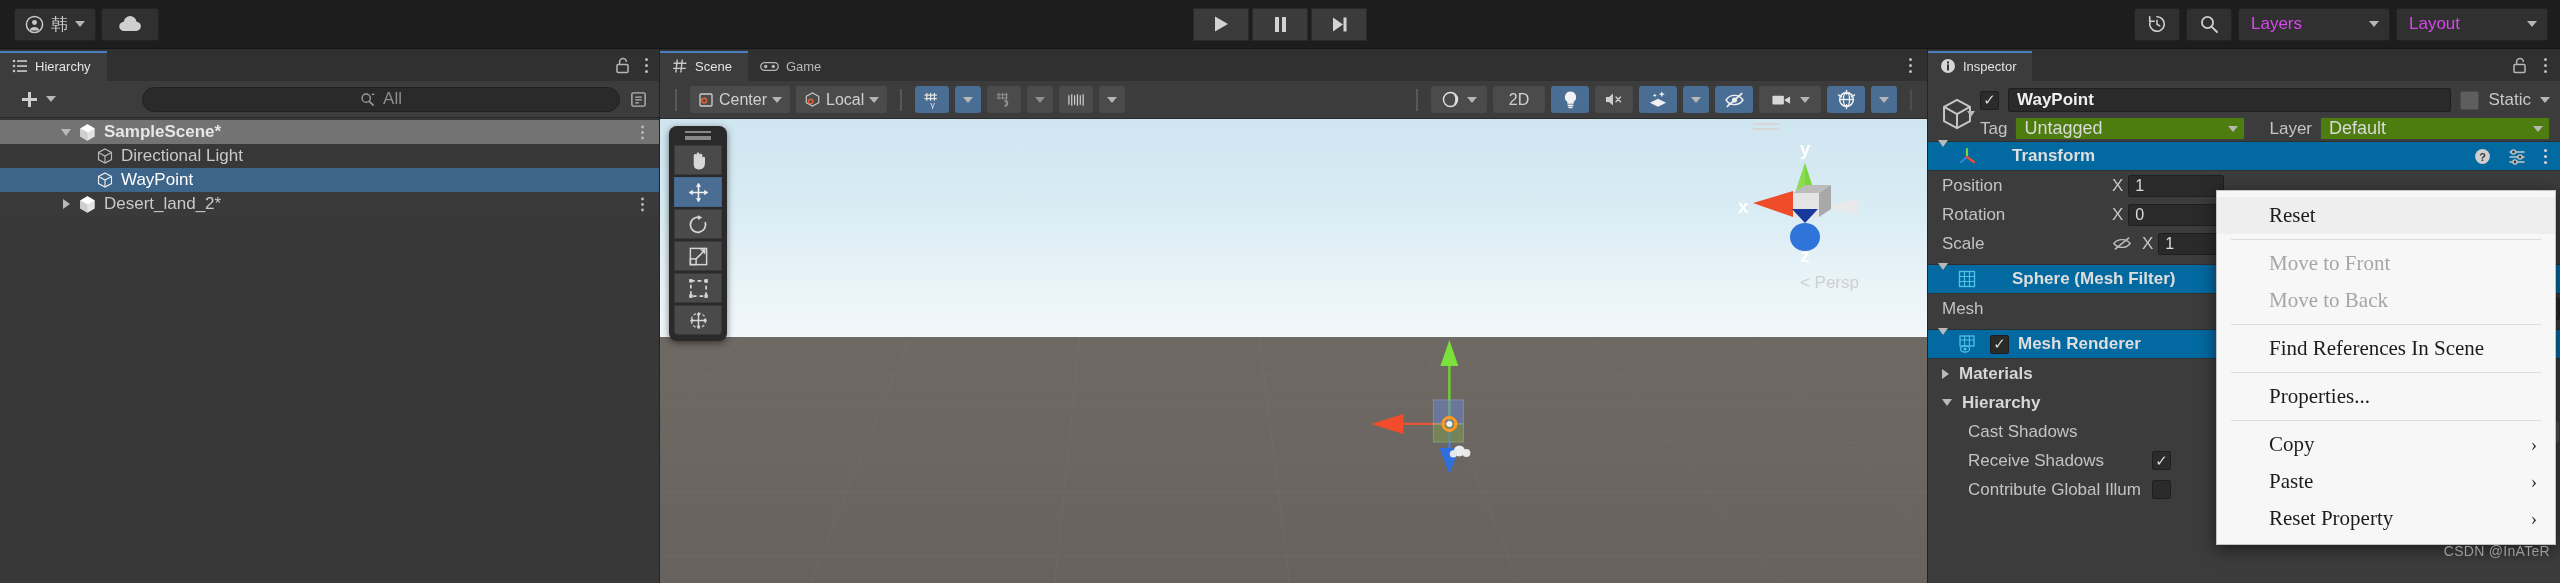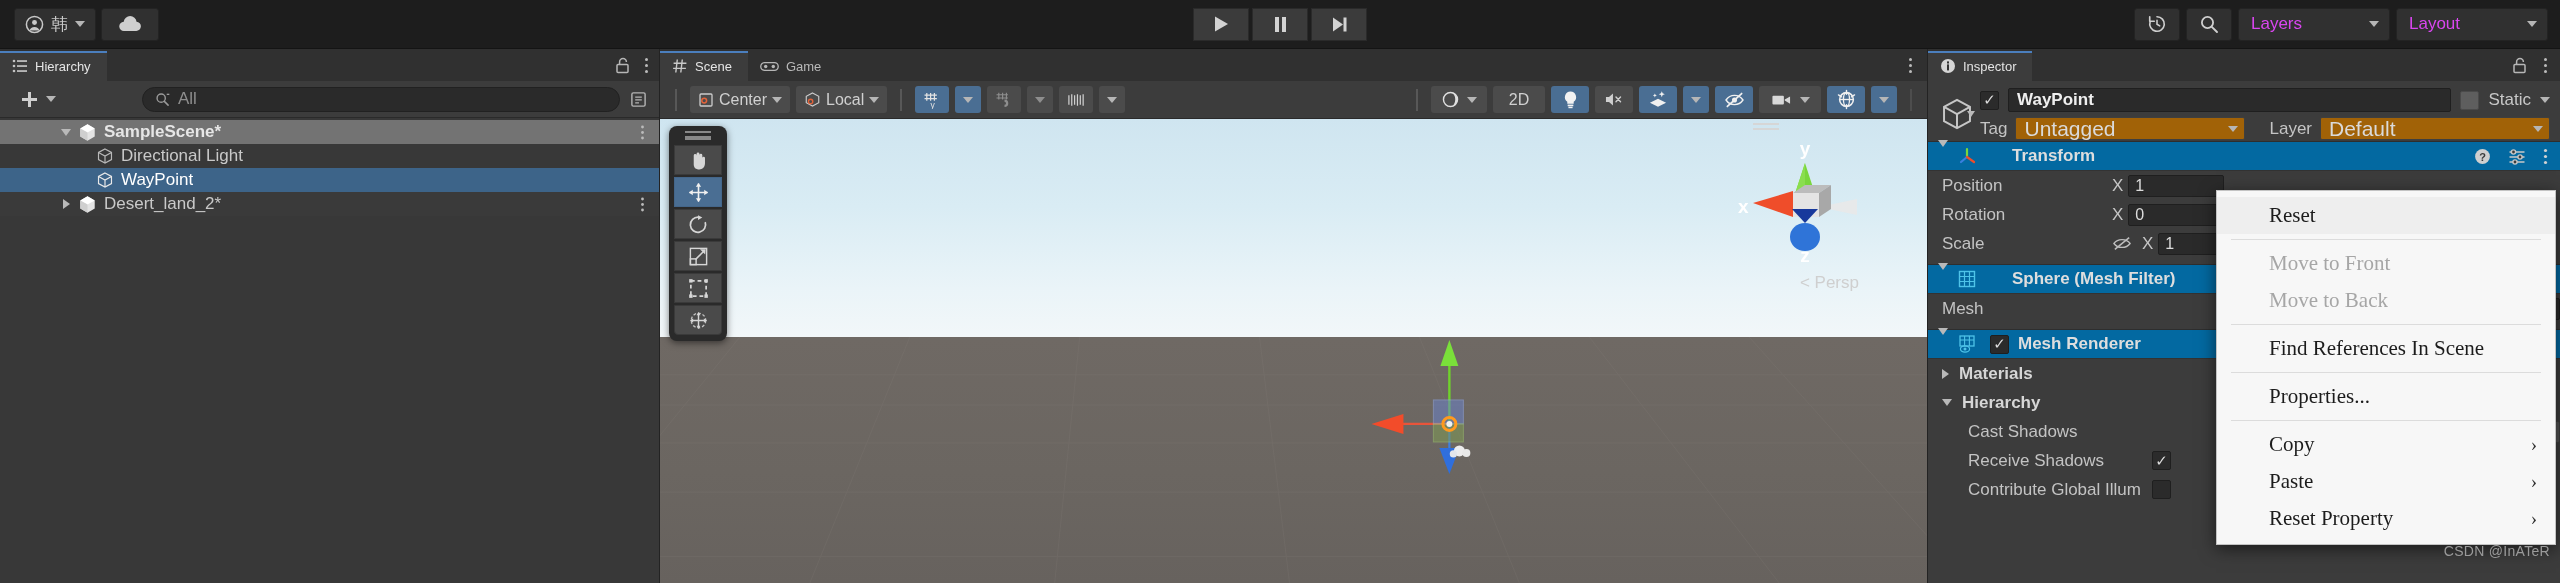--- a/index.html
+++ b/index.html
@@ -59,21 +59,21 @@
   }
   .hier-tabrow { background: #303030; }
   .hier-tabicons { position: absolute; right: 10px; bottom: 7px; display: flex; gap: 14px; align-items: center; }
   .hier-toolbar {
     height: 37px; background: #3c3c3c; display: flex; align-items: center;
     padding: 0 8px 0 14px; gap: 10px; border-bottom: 1px solid #2a2a2a;
   }
   .plus-btn { display: flex; align-items: center; gap: 7px; cursor: default; padding: 2px 6px; }
   .searchbox {
     flex: 1; height: 25px; background: #2a2a2a; border: 1px solid #212121; border-radius: 13px;
-    display: flex; align-items: center; padding: 0 12px; gap: 8px; margin-left: 70px;
+    display: flex; align-items: center; padding: 0 12px; gap: 8px; margin-left: 70px; justify-content: center;
   }
   .searchbox .ph { color: #8d8d8d; font-size: 17px; }
   .hier-tree { flex: 1; background: #383838; padding-top: 2px; overflow: hidden; position: relative; }
   .row {
     height: 24px; display: flex; align-items: center; font-size: 17px;
     color: #c9c9c9; cursor: default; padding-right: 8px; position: relative;
   }
   .row.selected { background: #3d6489; color: #ffffff; }
   .row .twisty { width: 20px; display: flex; align-items: center; justify-content: center; flex: none; }
   .row .label { white-space: nowrap; overflow: hidden; }
@@ -147,23 +147,23 @@
   .cbx { width: 19px; height: 19px; background: #2b2b2b; border: 1px solid #1f1f1f; border-radius: 2px;
          display: flex; align-items: center; justify-content: center; color: #dcdcdc; font-size: 15px; }
   .cbx.empty { background: #5e5e5e; border-color: #4a4a4a; }
   .name-field {
     flex: 1; height: 24px; background: #2a2a2a; border: 1px solid #1f1f1f; border-radius: 2px;
     display: flex; align-items: center; padding: 0 8px; color: #efefef; font-size: 17px; font-weight: bold;
   }
   .static-lbl { font-size: 17px; color: #c8c8c8; }
   .hdr-line2 { display: flex; align-items: center; gap: 8px; font-size: 17px; }
   .mini-dd {
-    height: 23px; background: #a16207; border: 1px solid #3f3f3f; border-radius: 2px;
+    height: 23px; background: #4d7c0f; border: 1px solid #3f3f3f; border-radius: 2px;
     display: flex; align-items: center; justify-content: space-between; padding: 0 6px 0 8px;
-    color: #dadada; font-size: 21px; cursor: default;
+    color: #dadada; font-size: 18px; cursor: default;
   }
   .comp-header {
     height: 30px; background: #0369a1; display: flex; align-items: center; gap: 9px;
     padding: 0 10px; border-top: 1px solid #2e2e2e; border-bottom: 1px solid #333; position: relative;
   }
   .comp-title { font-size: 17px; font-weight: bold; color: #dedede; }
   .comp-icons { position: absolute; right: 12px; display: flex; align-items: center; gap: 17px; }
   .prop-row {
     height: 29px; display: flex; align-items: center; font-size: 17px; color: #c6c6c6;
     padding-left: 14px;

